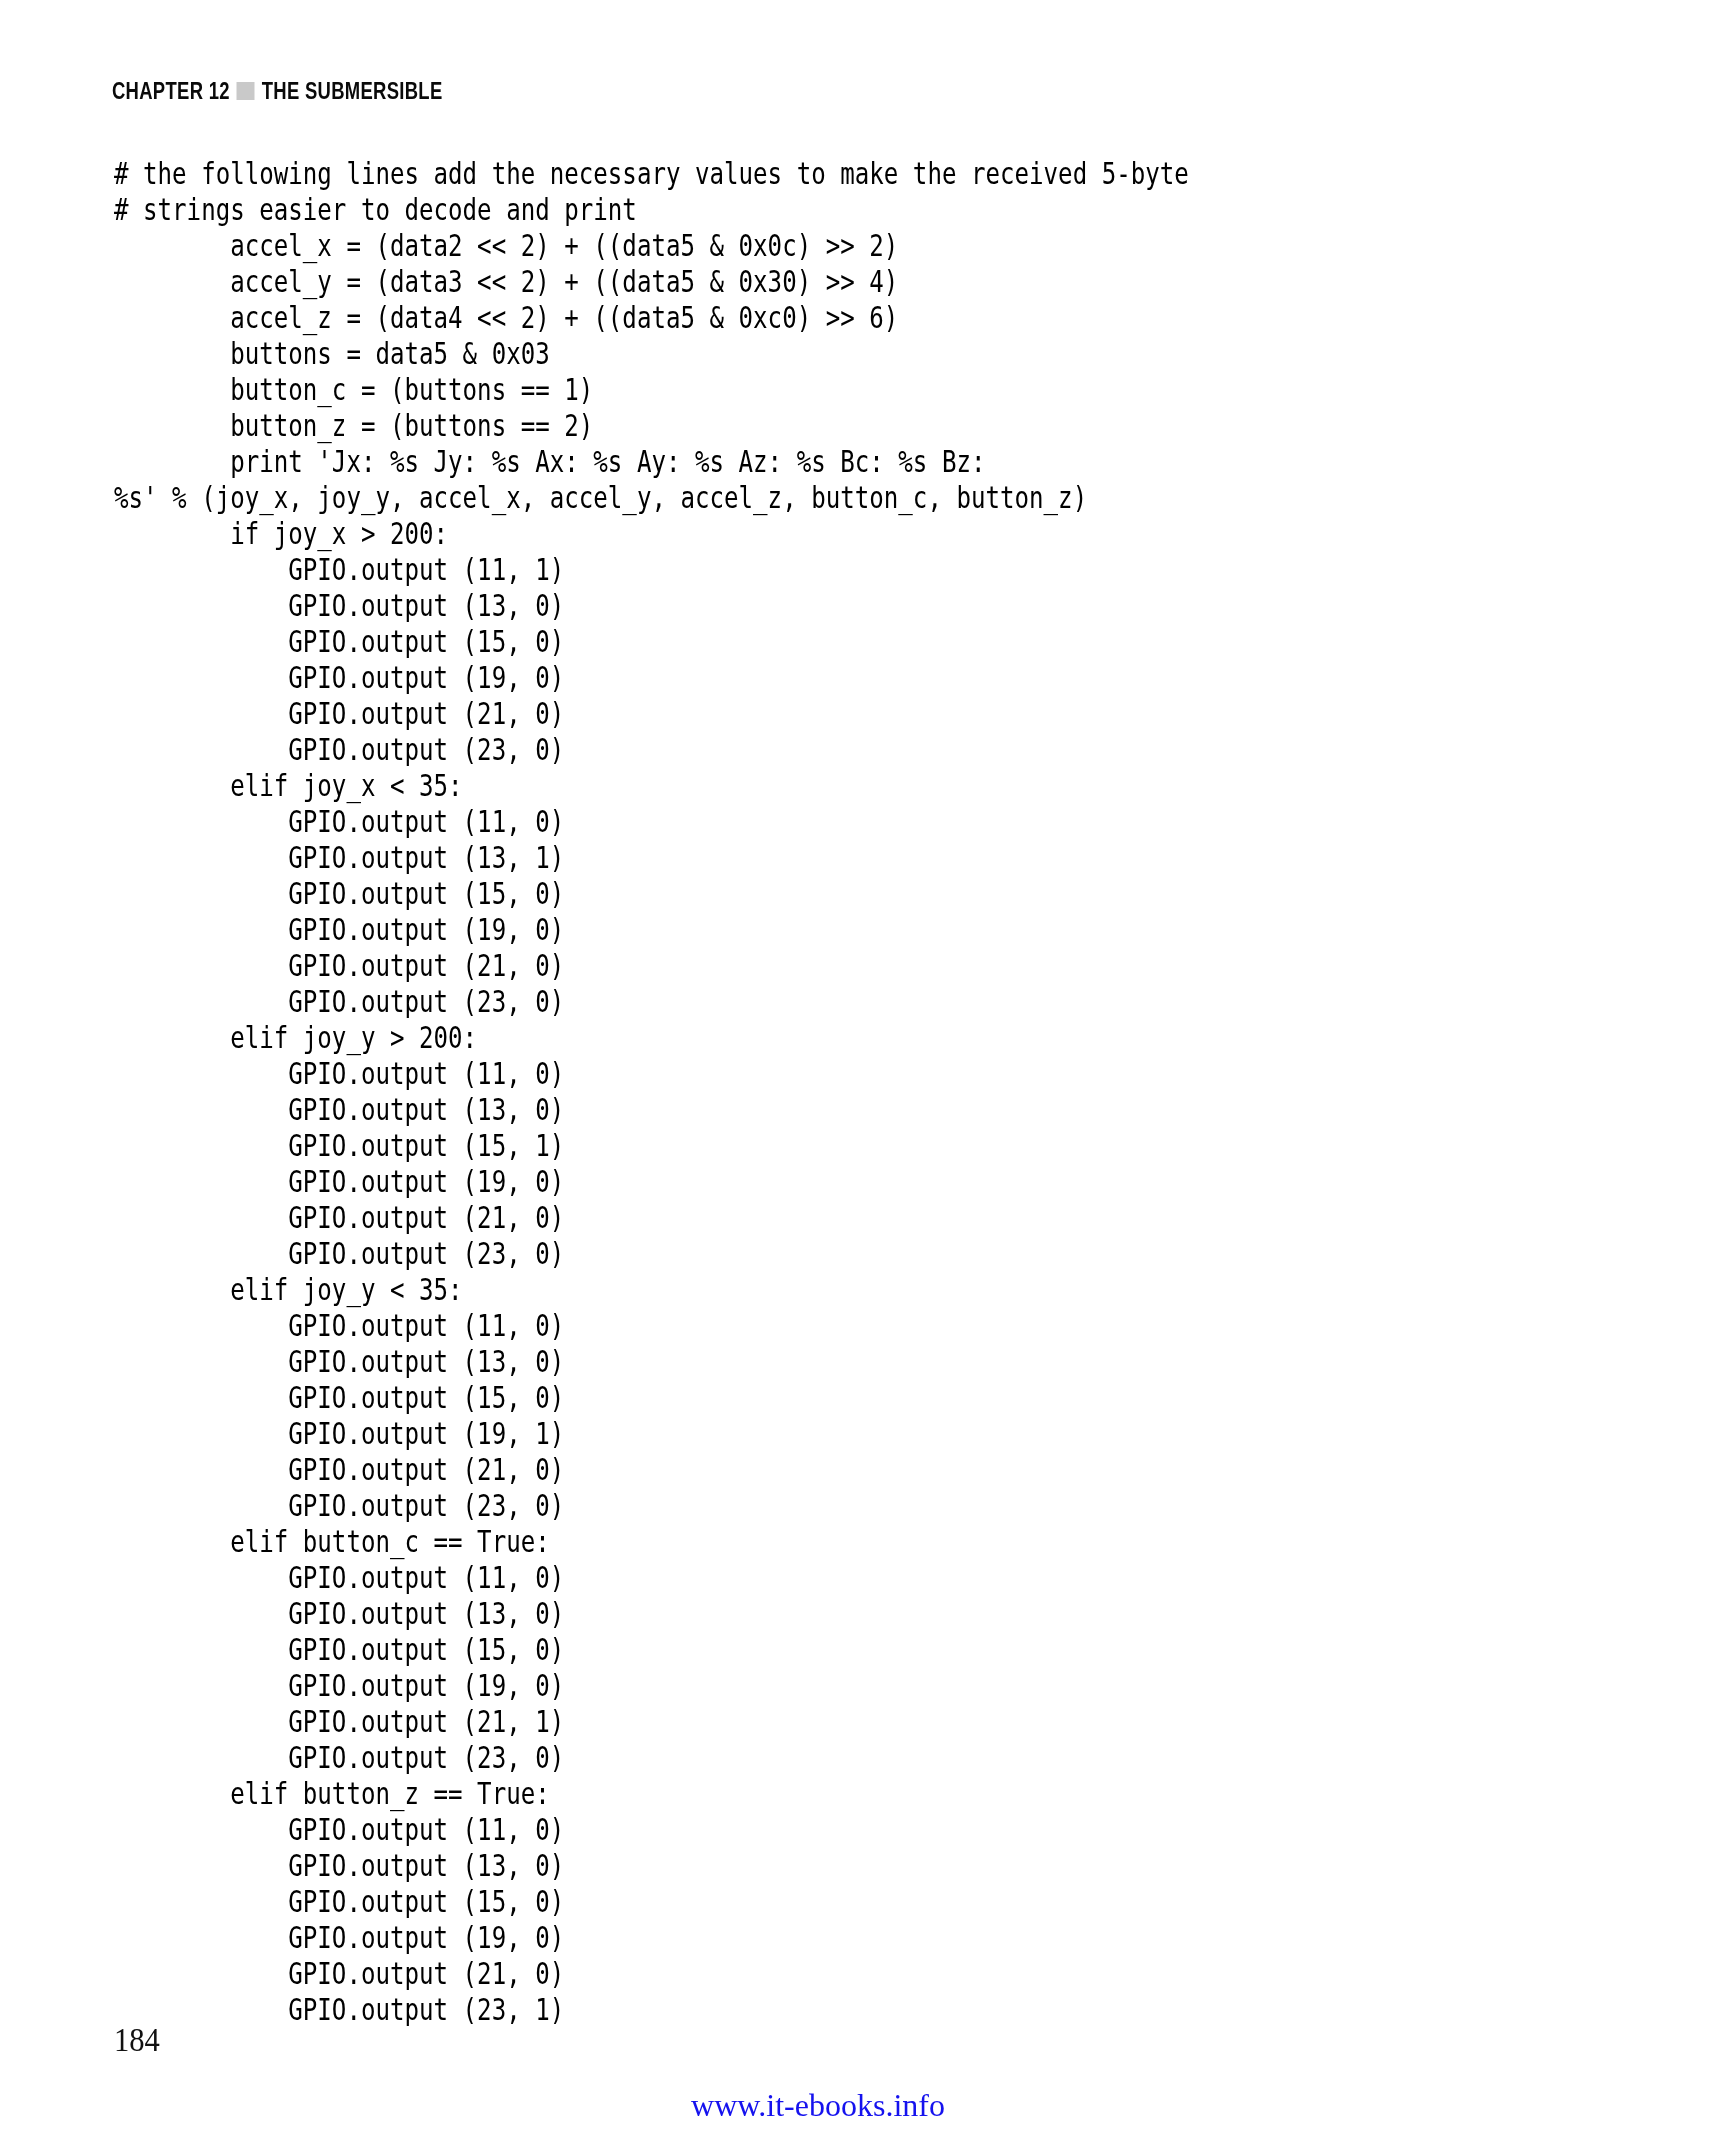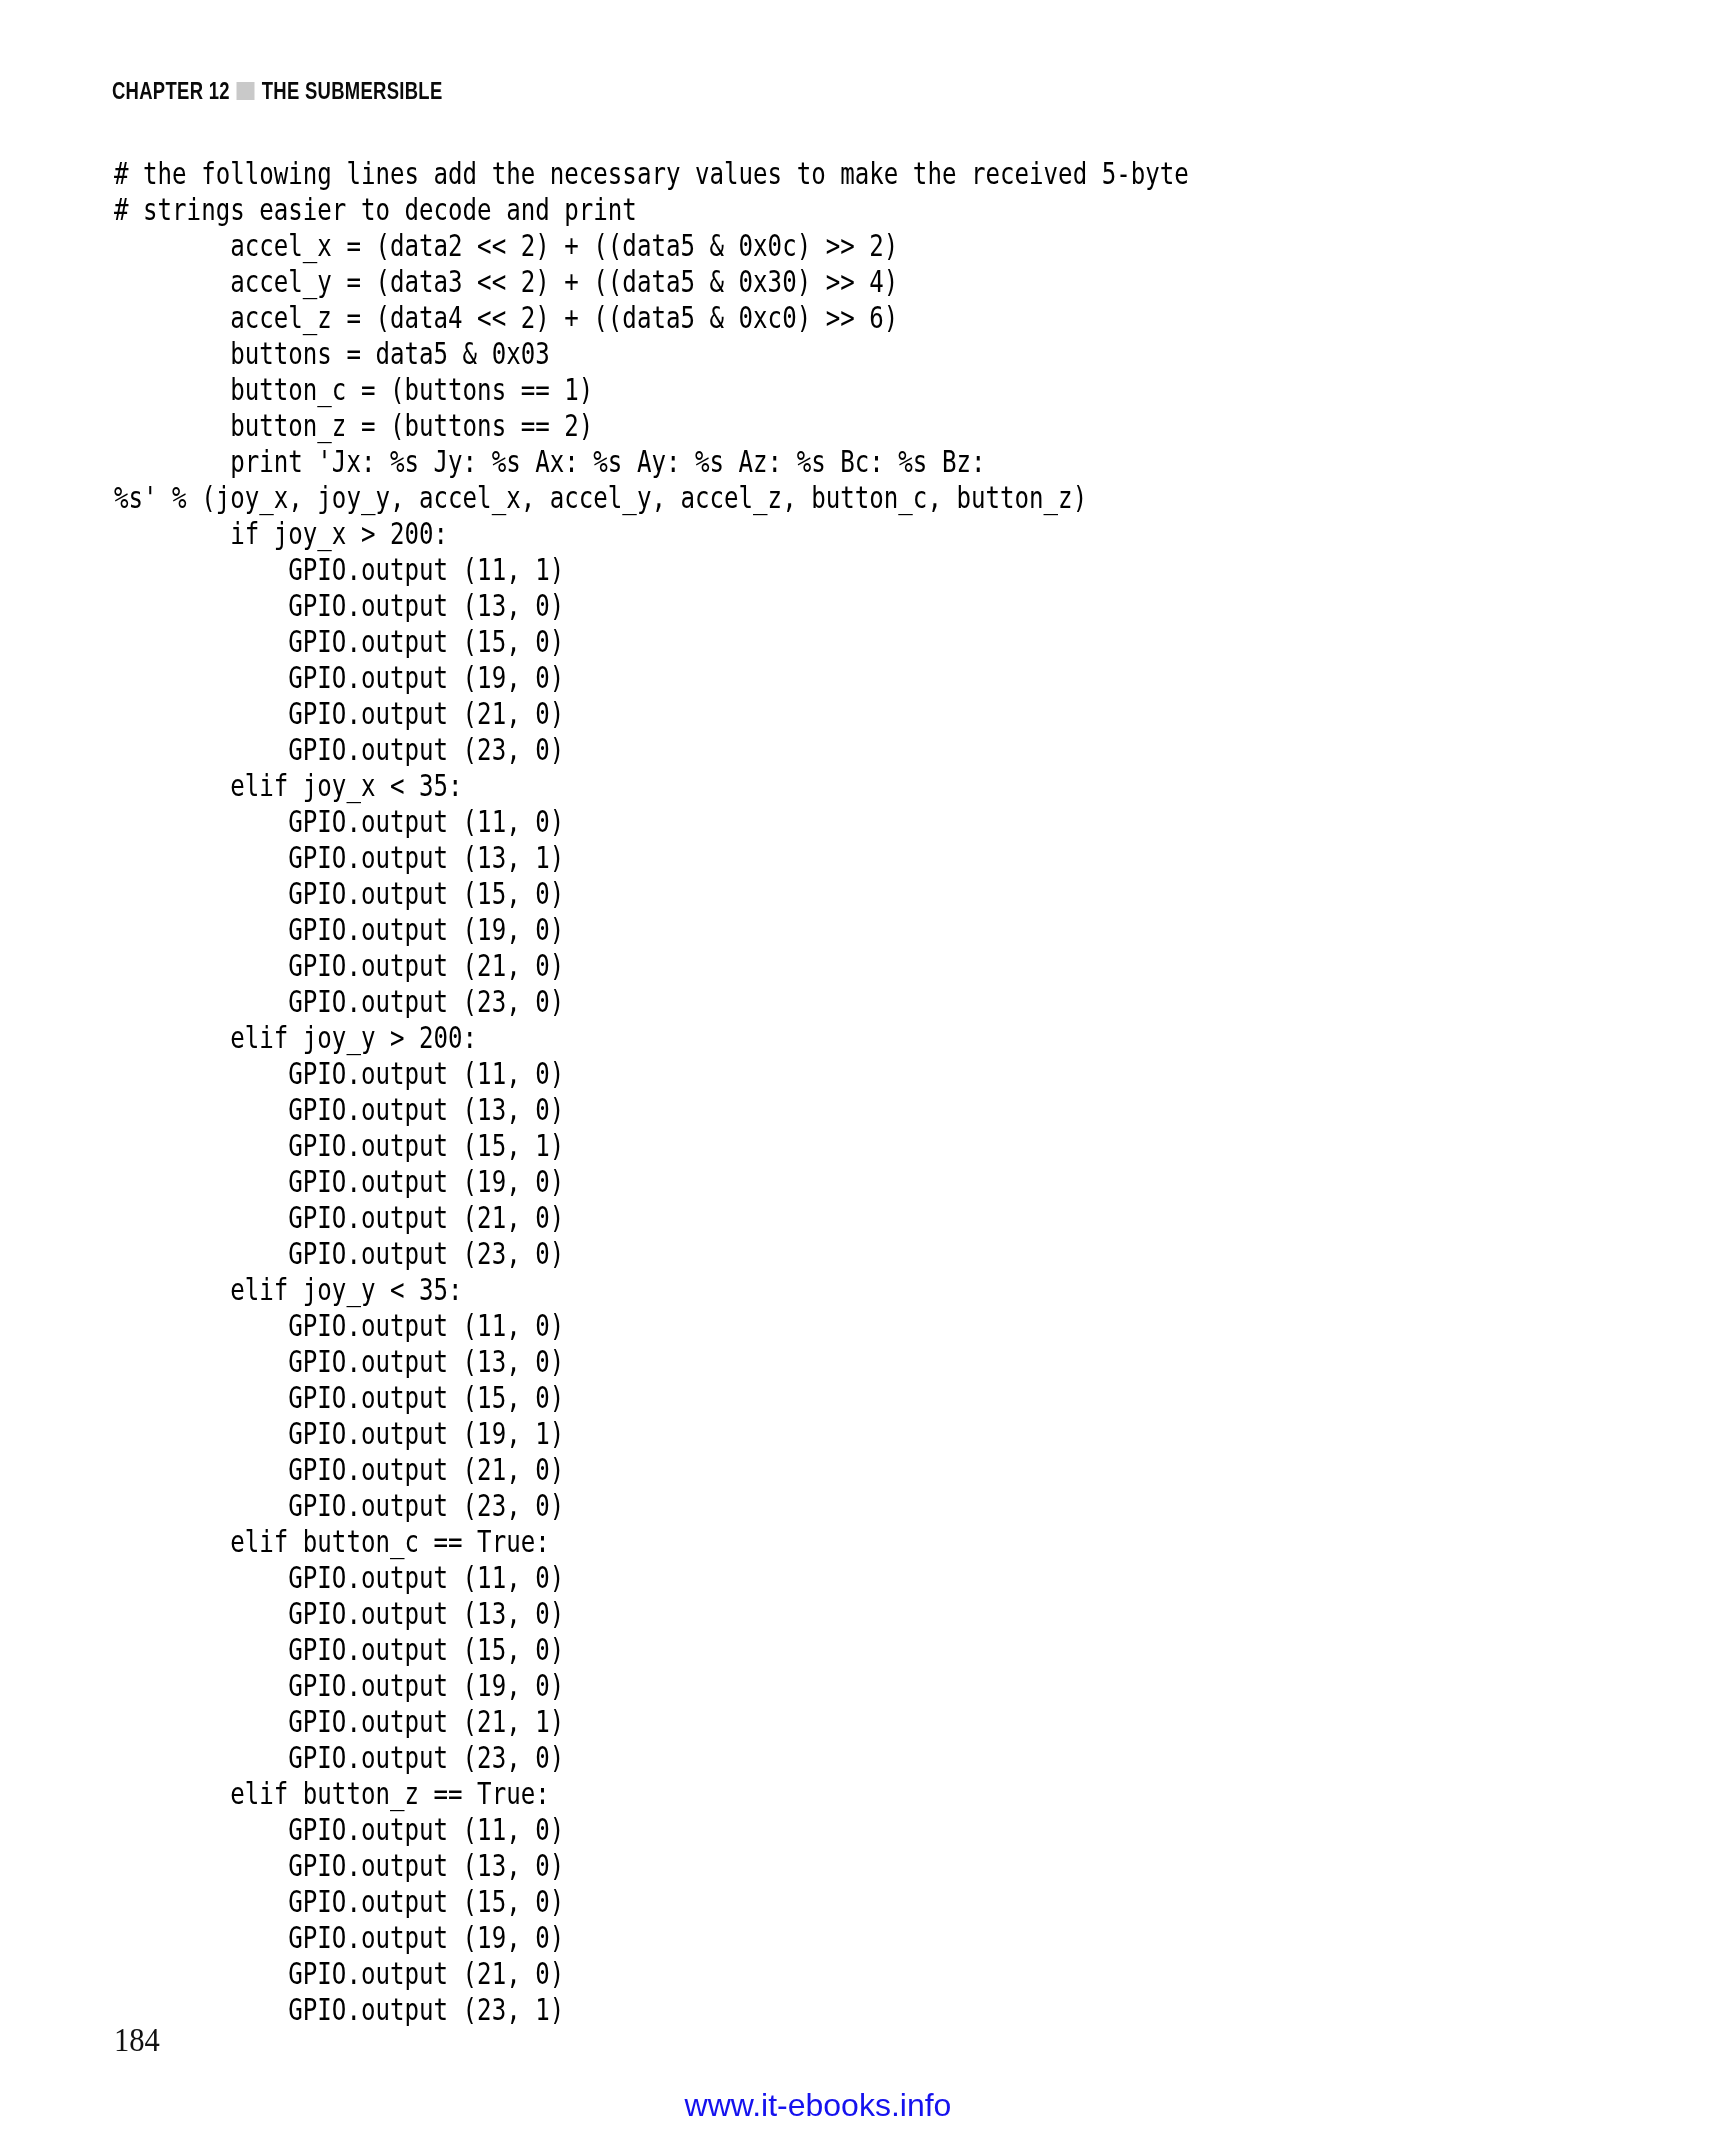--- a/index.html
+++ b/index.html
@@ -63,21 +63,21 @@
     color: #111;
     transform: scaleX(0.9);
     transform-origin: 0 0;
   }
   
   .watermark {
     position: absolute;
     left: 50%;
     top: 2087px;
     transform: translateX(-50%);
-    font-family: Liberation Sans, sans-serif;
+    font-family: Liberation Serif, serif;
     font-size: 32px;
     line-height: 36px;
     color: #1512ee;
     text-decoration: none;
     white-space: nowrap;
   }
 </style>
 </head>
 <body>
 

